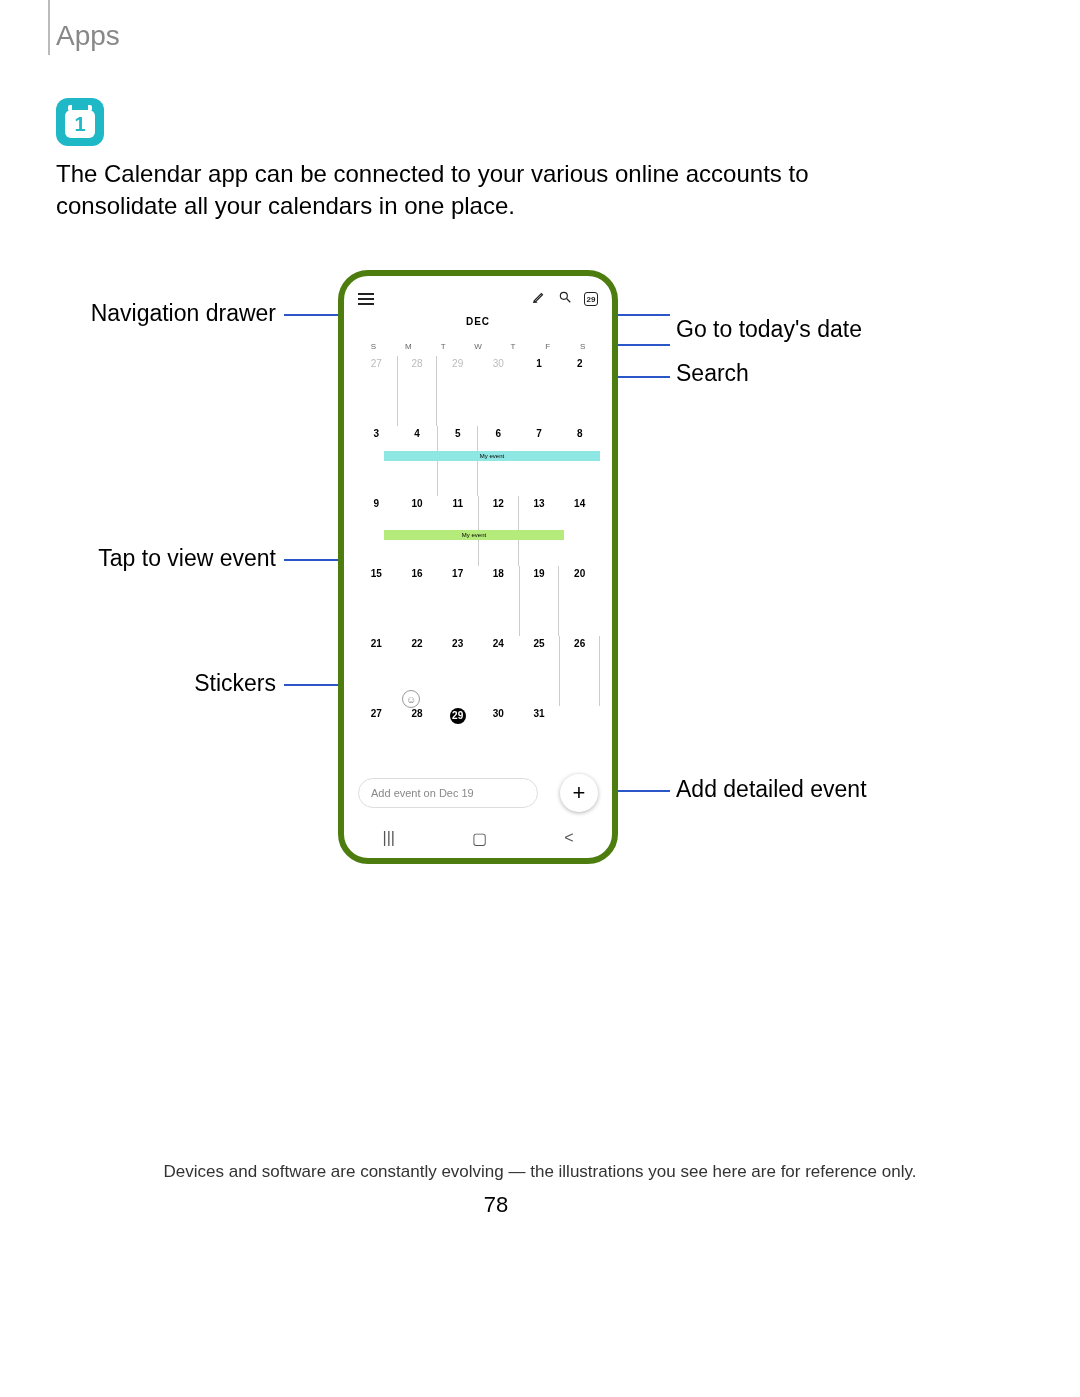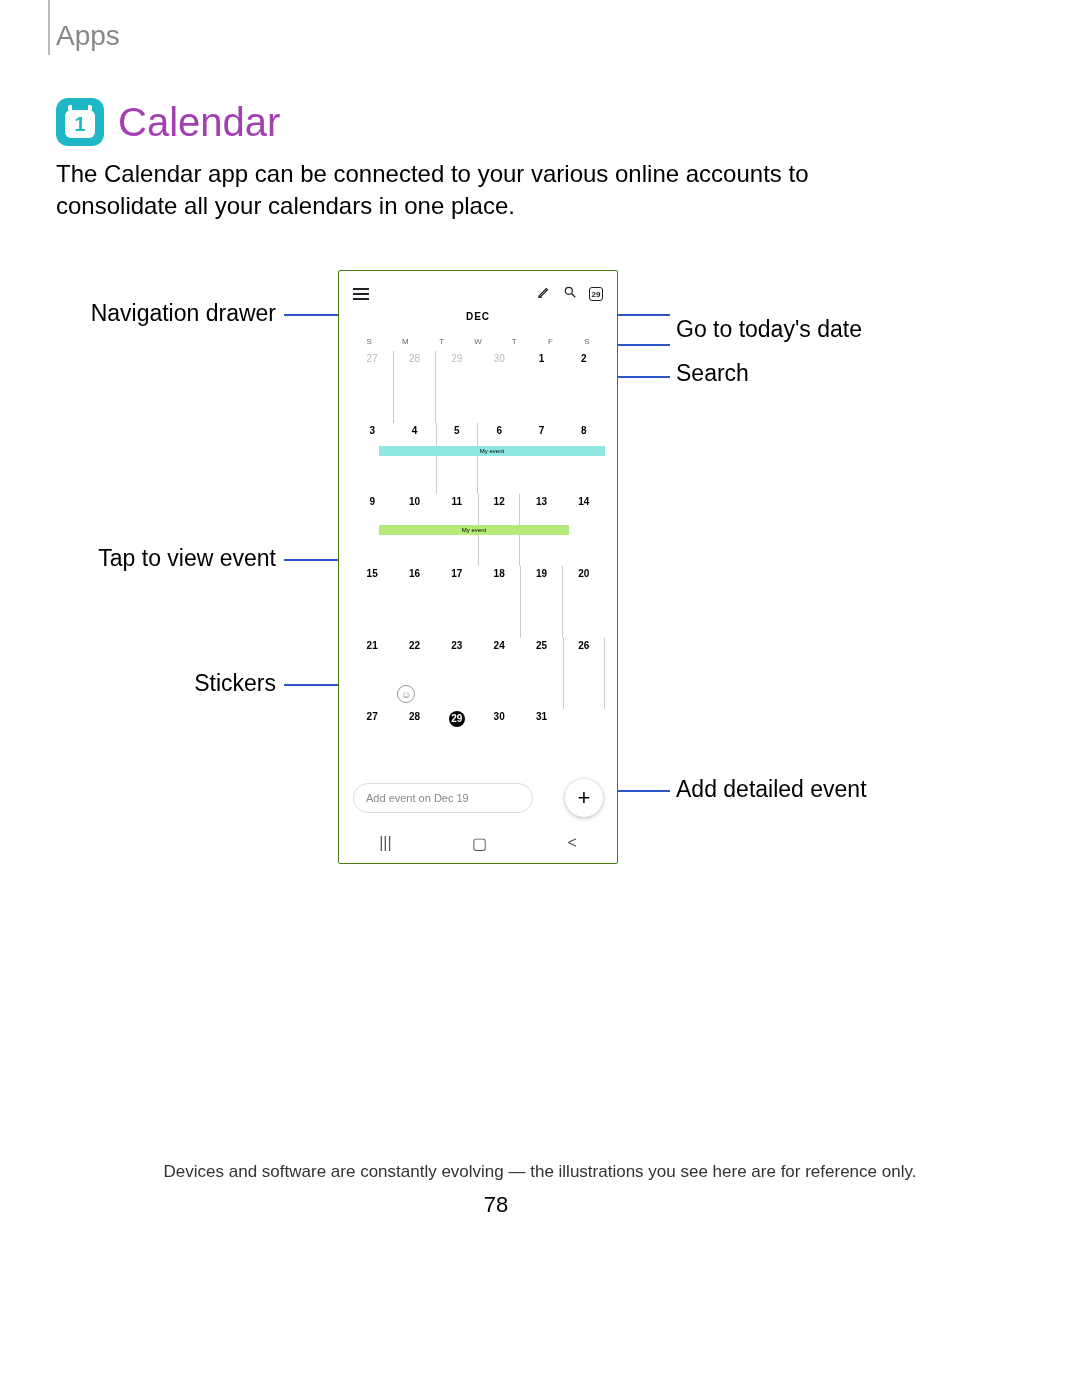--- a/index.html
+++ b/index.html
@@ -84,22 +84,22 @@
     top: 260px;
     width: 880px;
     height: 640px;
   }
   .phone {
     position: absolute;
     left: 282px;
     top: 10px;
     width: 280px;
     height: 594px;
-    border: 1px solid #4d7c0f;
-    border-radius: 2px;
+    border: 6px solid #4d7c0f;
+    border-radius: 30px;
     background: #fff;
     overflow: hidden;
   }
   .topbar {
     position: absolute;
     top: 14px; left: 14px; right: 14px;
     display: flex;
     align-items: center;
     justify-content: space-between;
   }
@@ -214,21 +214,20 @@
   }
 </style>
 </head>
 <body>
 
 <div class="top-rule"></div>
 <div class="breadcrumb">Apps</div>
 
 <div class="title-row">
   <div class="cal-icon"></div>
-  <div class="page-title">Calendar</div>
 </div>
 
 <div class="intro">The Calendar app can be connected to your various online accounts to consolidate all your calendars in one place.</div>
 
 <div class="diagram">
 
   <div class="callout cl-left" style="left:0; top:40px; width:220px;">Navigation drawer</div>
   <div class="line" style="left:228px; top:54px; width:72px;"></div>
 
   <div class="callout cl-left" style="left:0; top:285px; width:220px;">Tap to view event</div>

